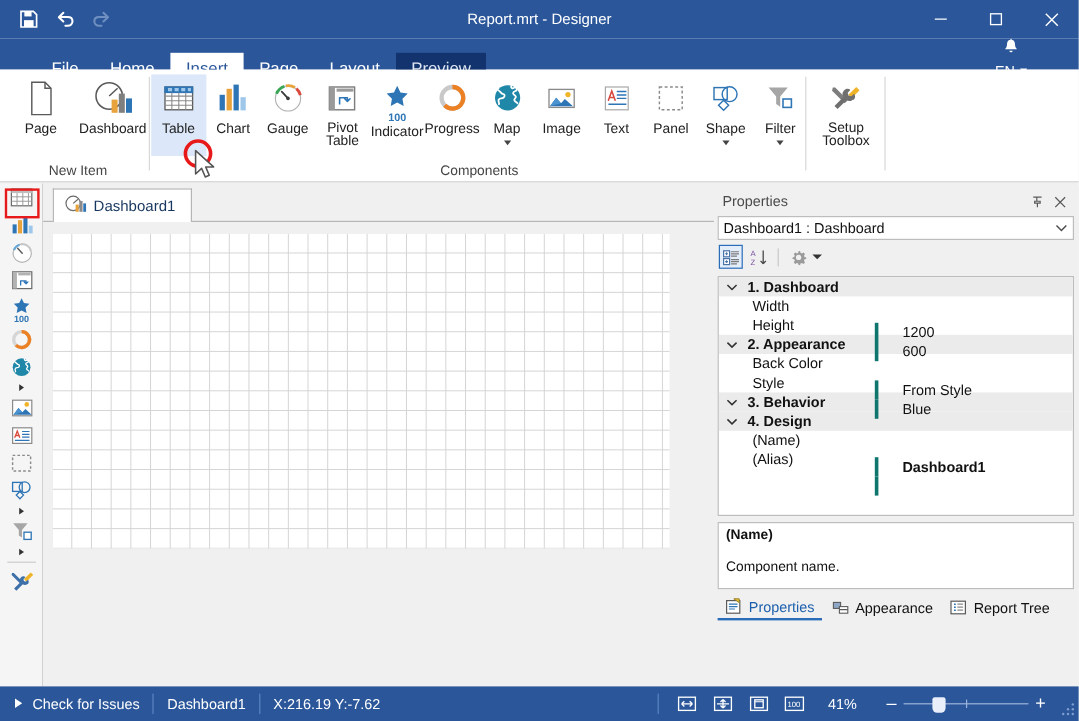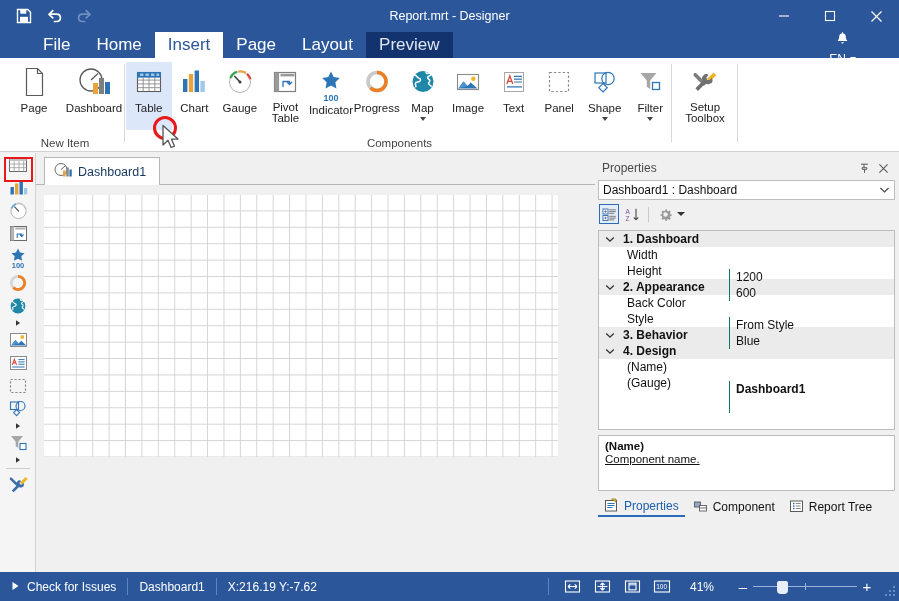--- a/index.html
+++ b/index.html
@@ -29,21 +29,21 @@
   .wbtn svg { display:block; }
 
   
   .tabstrip {
     position:absolute; left:0; top:32px; width:899px; height:26px;
     background:#2b579a;
   }
   .tabs { position:absolute; left:30px; top:0; display:flex; height:26px; }
   .tab {
     height:26px; line-height:26px; padding:0 13px; color:#ffffff;
-    font-size:17px; cursor:pointer; white-space:nowrap;
+    font-size:14px; cursor:pointer; white-space:nowrap;margin-top:12px;
   }
   .tab.active { background:#ffffff; color:#2b579a; }
   .tab.preview { background:#12336e; color:#dfe6f3; }
 
   .ribbon-right { position:absolute; right:8px; top:0; height:26px; display:flex; align-items:center; gap:6px; color:#fff; font-size:12px;flex-direction:column; }
   .ribbon-right .ri { display:flex; align-items:center; gap:4px; cursor:pointer; padding:0 3px; height:22px; }
   .avatar {
     width:17px; height:17px; border-radius:50%; background:#8d8d8d; color:#fff;
     font-size:13px; display:flex; align-items:center; justify-content:center; letter-spacing:.3px;
   }
@@ -140,30 +140,30 @@
 
   .grid {
     position:absolute; left:0; right:0; top:72px; height:200px;
     background:#ffffff; border:1px solid #bdbdbd; overflow:hidden;
   }
   .grow { height:16px; display:flex; font-size:12px; align-items:center; }
   .grow.cat { background:#ebebeb; font-weight:bold; color:#111; }
   .gexp { width:22px; display:flex; align-items:center; justify-content:center; }
   .gname { width:108px; padding-left:6px; color:#111; overflow:hidden; white-space:nowrap; }
   .grow.cat .gname { width:auto; padding-left:2px; }
-  .gval { flex:1; padding-left:6px; color:#111; border-left:1px solid #0f766e; height:16px; line-height:16px; overflow:hidden; white-space:nowrap;margin-top:44px; }
+  .gval { flex:1; padding-left:20px; color:#111; border-left:3px solid #0f766e; height:16px; line-height:16px; overflow:hidden; white-space:nowrap;margin-top:44px; }
   .gval.bold { font-weight:bold; }
 
   .desc {
     position:absolute; left:0; right:0; top:277px; height:56px;
     background:#ffffff; border:1px solid #bdbdbd; padding:4px 6px;
     font-size:11.5px; color:#111;
   }
   .desc .dt { font-weight:bold; }
-  .desc .db { margin-top:1px;text-decoration:underline; }
+  .desc .db { margin-top:15px; }
 
   .ptabs {
     position:absolute; left:0; right:0; top:339px; height:20px;
     display:flex; align-items:center; gap:2px; font-size:12px;
   }
   .ptab { display:flex; align-items:center; gap:5px; padding:0 6px; height:20px; cursor:pointer; color:#111; }
   .ptab.active { color:#1b5fad; border-bottom:2px solid #2b6cb8; }
 
   
   .status {
@@ -695,21 +695,21 @@
           </span>
           <span class="gname">4. Design</span>
         </div>
         <div class="grow">
           <span class="gexp"></span>
           <span class="gname">(Name)</span>
           <span class="gval bold">Dashboard1</span>
         </div>
         <div class="grow">
           <span class="gexp"></span>
-          <span class="gname">(Gauge)</span>
+          <span class="gname">(Alias)</span>
           <span class="gval"></span>
         </div>
       </div>
 
       <div class="desc">
         <div class="dt">(Name)</div>
         <div class="db">Component name.</div>
       </div>
 
       <div class="ptabs">
@@ -724,21 +724,21 @@
           <span>Properties</span>
         </div>
         <div class="ptab">
           <span>
             <svg width="15" height="14" viewBox="0 0 15 14">
                 <rect x="1.5" y="3" width="6" height="5" fill="#8fa8c8" stroke="#5a5a5a" stroke-width="0.9"></rect>
                 <rect x="6.5" y="6.5" width="7" height="5.5" fill="#fff" stroke="#5a5a5a" stroke-width="0.9"></rect>
                 <path d="M6.5 9h7" stroke="#5a5a5a" stroke-width="0.9"></path>
               </svg>
           </span>
-          <span>Component</span>
+          <span>Appearance</span>
         </div>
         <div class="ptab">
           <span>
             <svg width="15" height="14" viewBox="0 0 15 14">
                 <rect x="1.5" y="2" width="12" height="10.5" fill="#fff" stroke="#5a5a5a" stroke-width="1"></rect>
                 <path d="M4 4.5h1.5M4 7h1.5M4 9.5h1.5" stroke="#2e75b6" stroke-width="1.3"></path>
                 <path d="M6.8 4.5h4.8M6.8 7h4.8M6.8 9.5h4.8" stroke="#8a8a8a" stroke-width="1"></path>
               </svg>
           </span>
           <span>Report Tree</span>

